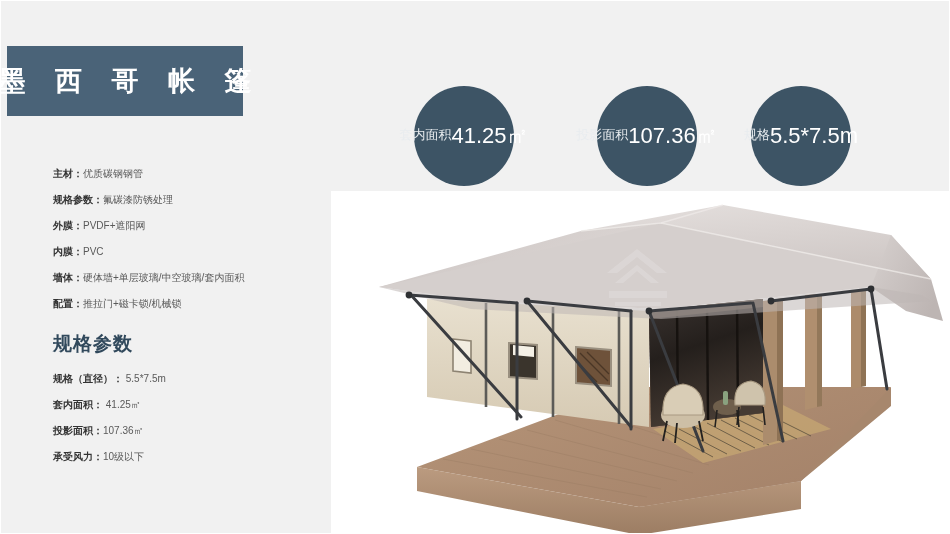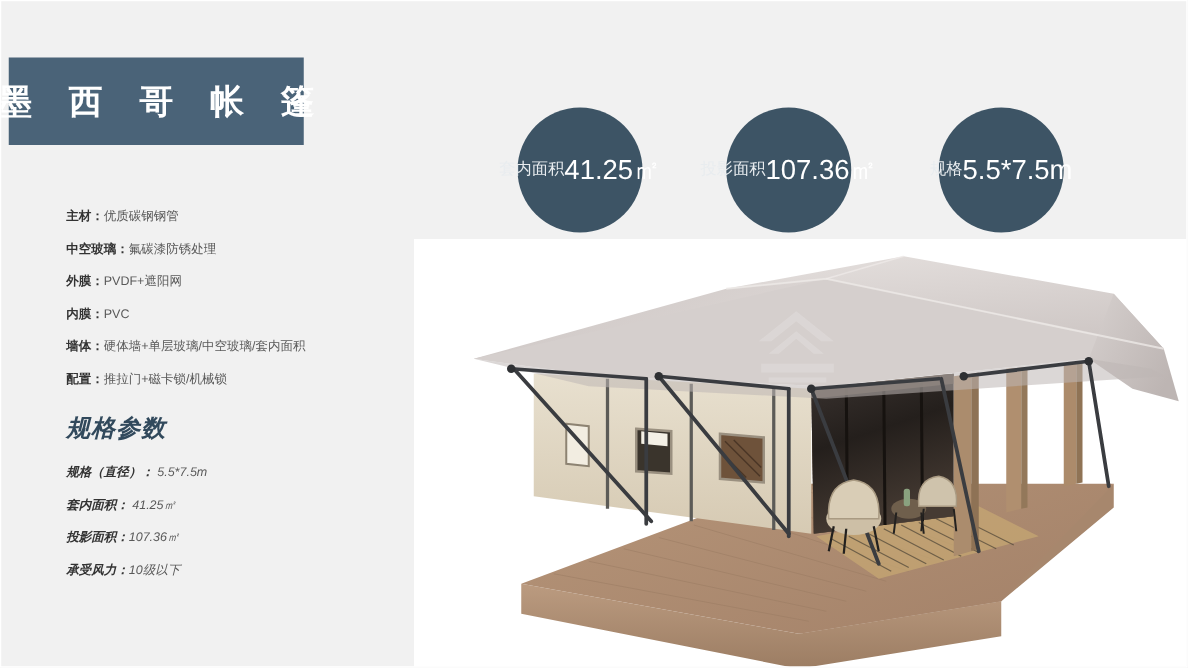--- a/index.html
+++ b/index.html
@@ -51,21 +51,21 @@
   }
   .spec-heading {
     color: #31495c;
     font-size: 19px;
     font-weight: bold;
     letter-spacing: 1px;
     margin: 0 0 10px 0;
     line-height: 1.2;
   }
   .spec-group { margin-bottom: 16px; }
-  .spec-group.second { margin-bottom: 0; font-style: italic; }
+  .spec-group.second { margin-bottom: 0; }
   .spec-row {
     font-size: 10px;
     line-height: 26px;
     white-space: nowrap;
     color: #555555;
   }
   .spec-label {
     font-weight: bold;
     color: #333333;
   }
@@ -81,21 +81,21 @@
     height: 100px;
     border-radius: 50%;
     background: #3d5465;
     display: flex;
     flex-direction: row;
     align-items: center;
     justify-content: center;
     color: #ffffff;
   }
   #stat-0 { left: 413px; top: 85px; }
-  #stat-1 { left: 580px; top: 85px; text-align: center; }
+  #stat-1 { left: 596px; top: 85px; text-align: center; }
   #stat-2 { left: 750px; top: 85px; }
   .stat-label {
     font-size: 13px;
     line-height: 1.2;
     margin-bottom: 3px;
     color: #e8ecef;
     white-space: nowrap;
   }
   .stat-value {
     font-size: 22px;
@@ -137,21 +137,21 @@
     <span class="stat-value">5.5*7.5m</span>
   </div>
 
   <div id="spec-panel">
 
     <div class="spec-group">
       <div class="spec-row">
         <span class="spec-label">主材：</span><span class="spec-value">优质碳钢钢管</span>
       </div>
       <div class="spec-row">
-        <span class="spec-label">中空玻璃：</span><span class="spec-value">氟碳漆防锈处理</span>
+        <span class="spec-label">规格参数：</span><span class="spec-value">氟碳漆防锈处理</span>
       </div>
       <div class="spec-row">
         <span class="spec-label">外膜：</span><span class="spec-value">PVDF+遮阳网</span>
       </div>
       <div class="spec-row">
         <span class="spec-label">内膜：</span><span class="spec-value">PVC</span>
       </div>
       <div class="spec-row">
         <span class="spec-label">墙体：</span><span class="spec-value">硬体墙+单层玻璃/中空玻璃/套内面积</span>
       </div>

